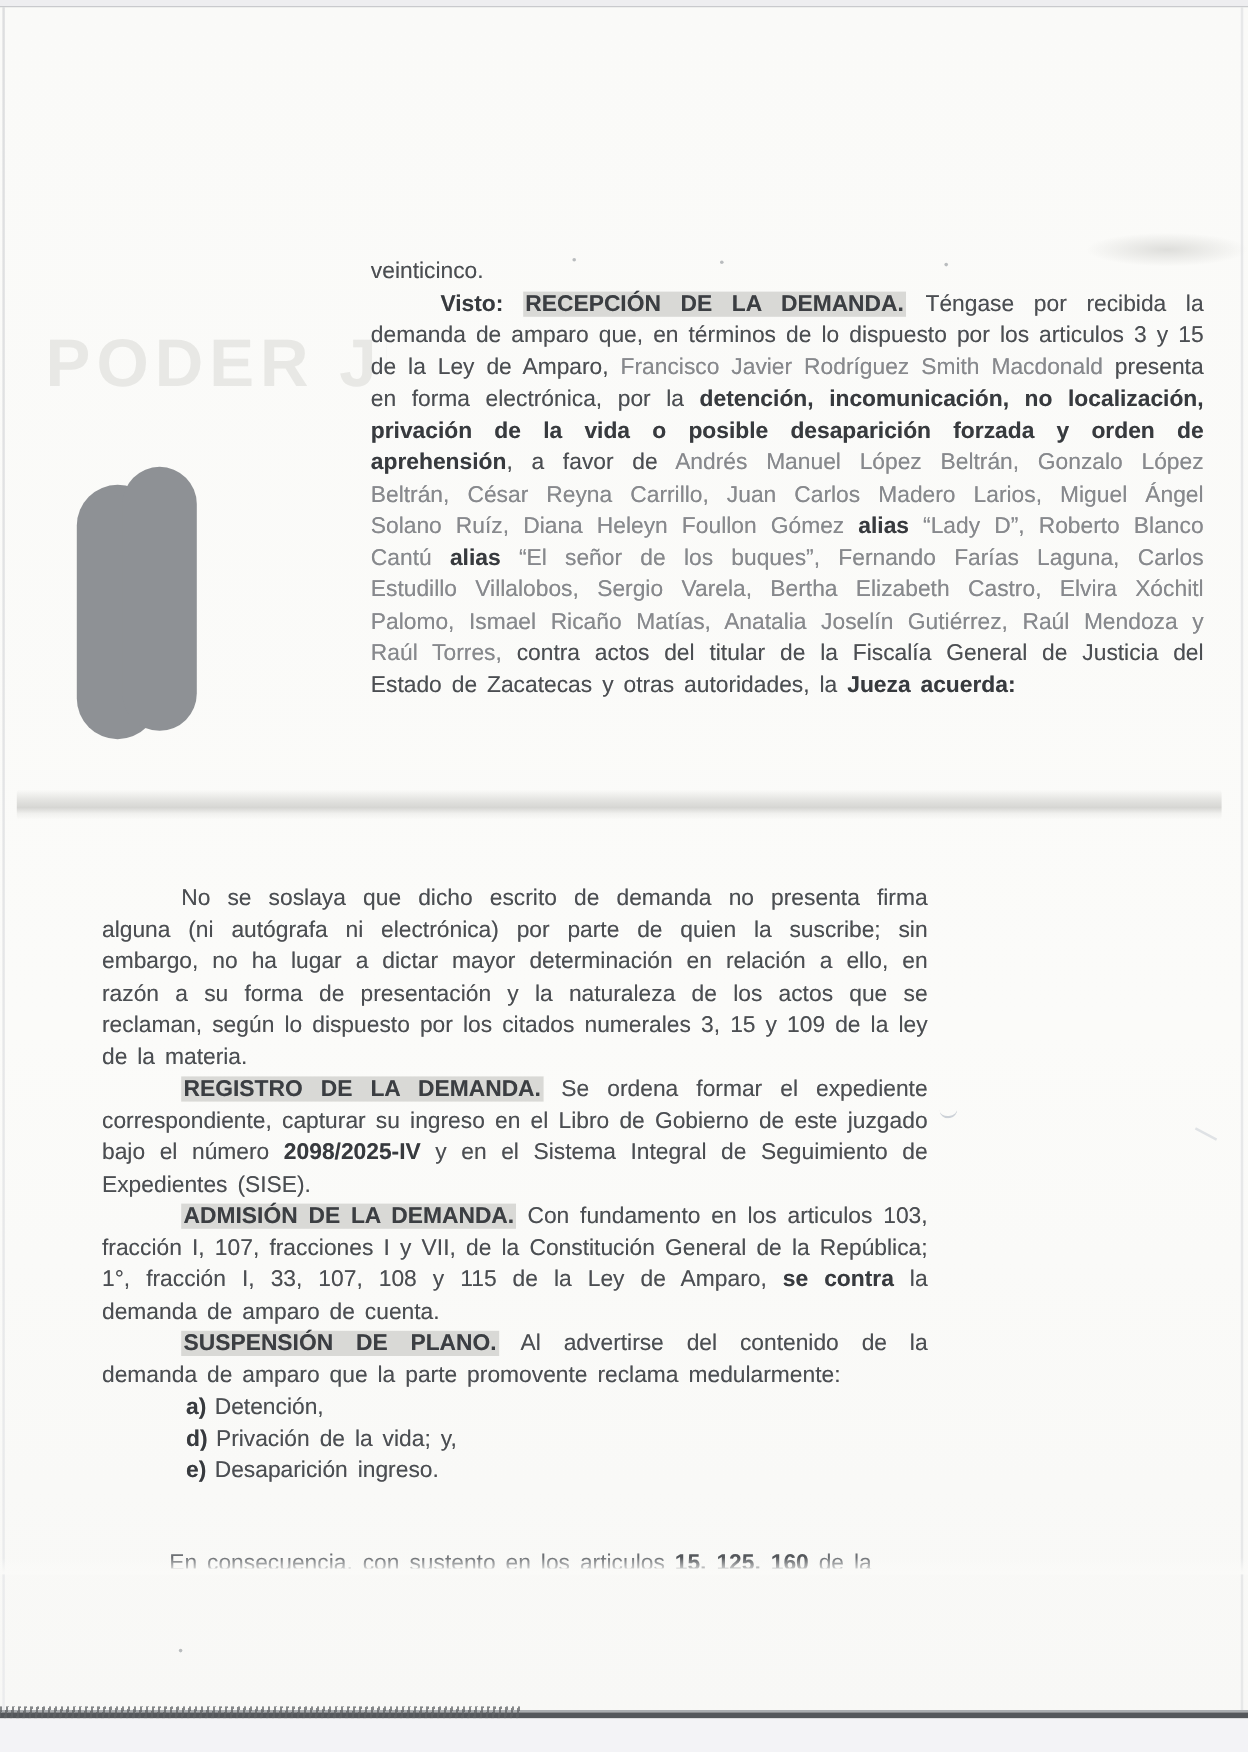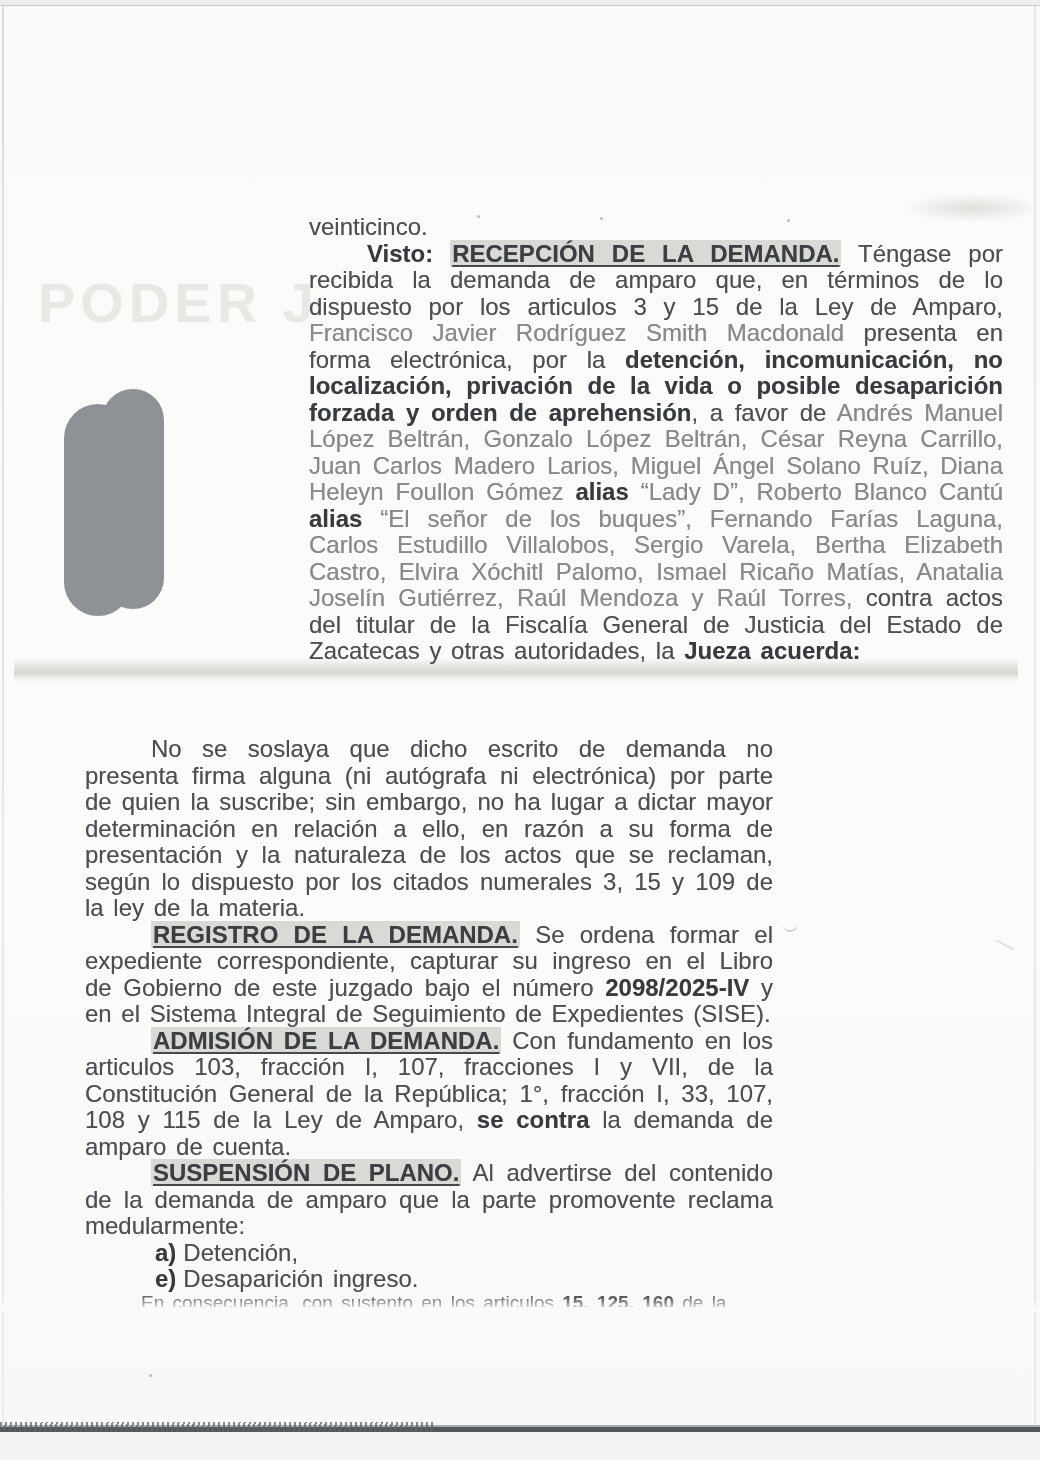--- a/index.html
+++ b/index.html
@@ -23,33 +23,33 @@
 
   .redaction{position:absolute;left:60px;top:385px;width:110px;height:235px;}
   .capsule{position:absolute;background:#8e9195;}
   .capsule.a{left:4px;top:19px;width:68px;height:212px;border-radius:34px;}
   .capsule.b{left:42px;top:4px;width:62px;height:220px;border-radius:31px;}
 
   .fold-band{position:absolute;left:14px;top:658px;width:1004px;height:25px;border-radius:3px;
         background:linear-gradient(180deg,rgba(226,226,223,0) 0%,rgba(223,223,220,.85) 35%,
                    rgba(212,212,209,.95) 60%,rgba(228,228,225,.45) 80%,rgba(226,226,223,0) 100%);}
 
-  .textcol{position:absolute;color:#4b4e52;font-size:24px;line-height:26.5px;
+  .textcol{position:absolute;color:#4b4e52;font-size:19px;line-height:26.5px;
         text-align:justify;word-spacing:3px;text-shadow:0 0 .5px rgba(70,73,77,.45);}
   .block1{left:309px;top:214px;width:694px;}
   .block2{left:85px;top:736px;width:688px;}
   .textcol p{margin:0;}
   .indent1{text-indent:58px;}
   .indent2{text-indent:66px;}
 
   .r-n{}
   .r-b{font-weight:700;color:#373a3e;}
   .r-g{color:#87898d;}
   .r-h{font-weight:700;color:#3b3e42;background:#d9d9d6;padding:0 2px;
-       text-decoration:underline;text-decoration-thickness:2px;text-underline-offset:3px;
+       text-decoration-thickness:2px;text-underline-offset:3px;
        text-decoration-color:#45484c;}
 
   .list-line{padding-left:70px;text-align:left;}
   .li-label{font-weight:700;color:#373a3e;margin-right:7px;}
 
   .partial-line{position:absolute;left:75px;top:1292px;width:688px;height:15px;overflow:hidden;
         color:#6d7074;font-size:19px;line-height:22px;word-spacing:3px;text-indent:66px;}
   .partial-line .r-b{color:#55585c;}
   .partial-fade{position:absolute;left:0;top:1298px;width:1040px;height:14px;
         background:linear-gradient(180deg,rgba(250,250,248,0) 0%,rgba(250,250,248,.95) 90%);}
@@ -98,20 +98,23 @@
   <div class="textcol block2">
     <p class="indent2"><span class="r-n">No se soslaya que dicho escrito de demanda no presenta firma alguna (ni autógrafa ni electrónica) por parte de quien la suscribe; sin embargo, no ha lugar a dictar mayor determinación en relación a ello, en razón a su forma de presentación y la naturaleza de los actos que se reclaman, según lo dispuesto por los citados numerales 3, 15 y 109 de la ley de la materia.</span></p>
     <p class="indent2"><span class="r-h">REGISTRO DE LA DEMANDA.</span><span class="r-n"> Se ordena formar el expediente correspondiente, capturar su ingreso en el Libro de Gobierno de este juzgado bajo el número </span><span class="r-b" style="white-space: nowrap;">2098/2025-IV</span><span class="r-n"> y en el Sistema Integral de Seguimiento de Expedientes (SISE).</span></p>
     <p class="indent2"><span class="r-h">ADMISIÓN DE LA DEMANDA.</span><span class="r-n"> Con fundamento en los articulos 103, fracción I, 107, fracciones I y VII, de la Constitución General de la República; 1°, fracción I, 33, 107, 108 y 115 de la Ley de Amparo, </span><span class="r-b">se contra</span><span class="r-n"> la demanda de amparo de cuenta.</span></p>
     <p class="indent2"><span class="r-h">SUSPENSIÓN DE PLANO.</span><span class="r-n"> Al advertirse del contenido de la demanda de amparo que la parte promovente reclama medularmente:</span></p>
 
     <div class="list-line">
       <span class="li-label">a)</span><span>Detención,</span>
     </div>
     <div class="list-line">
+      <span class="li-label">d)</span><span>Privación de la vida; y,</span>
+    </div>
+    <div class="list-line">
       <span class="li-label">e)</span><span>Desaparición ingreso.</span>
     </div>
   </div>
 
   <div class="partial-line"><span class="r-n">En consecuencia, con sustento en los articulos </span><span class="r-b">15, 125, 160</span><span class="r-n"> de la</span></div>
   <div class="partial-fade"></div>
 
   <div class="edge-bottom-shadow"></div>
   <div class="edge-bottom"></div>
   <div class="edge-bottom-rough"></div>

